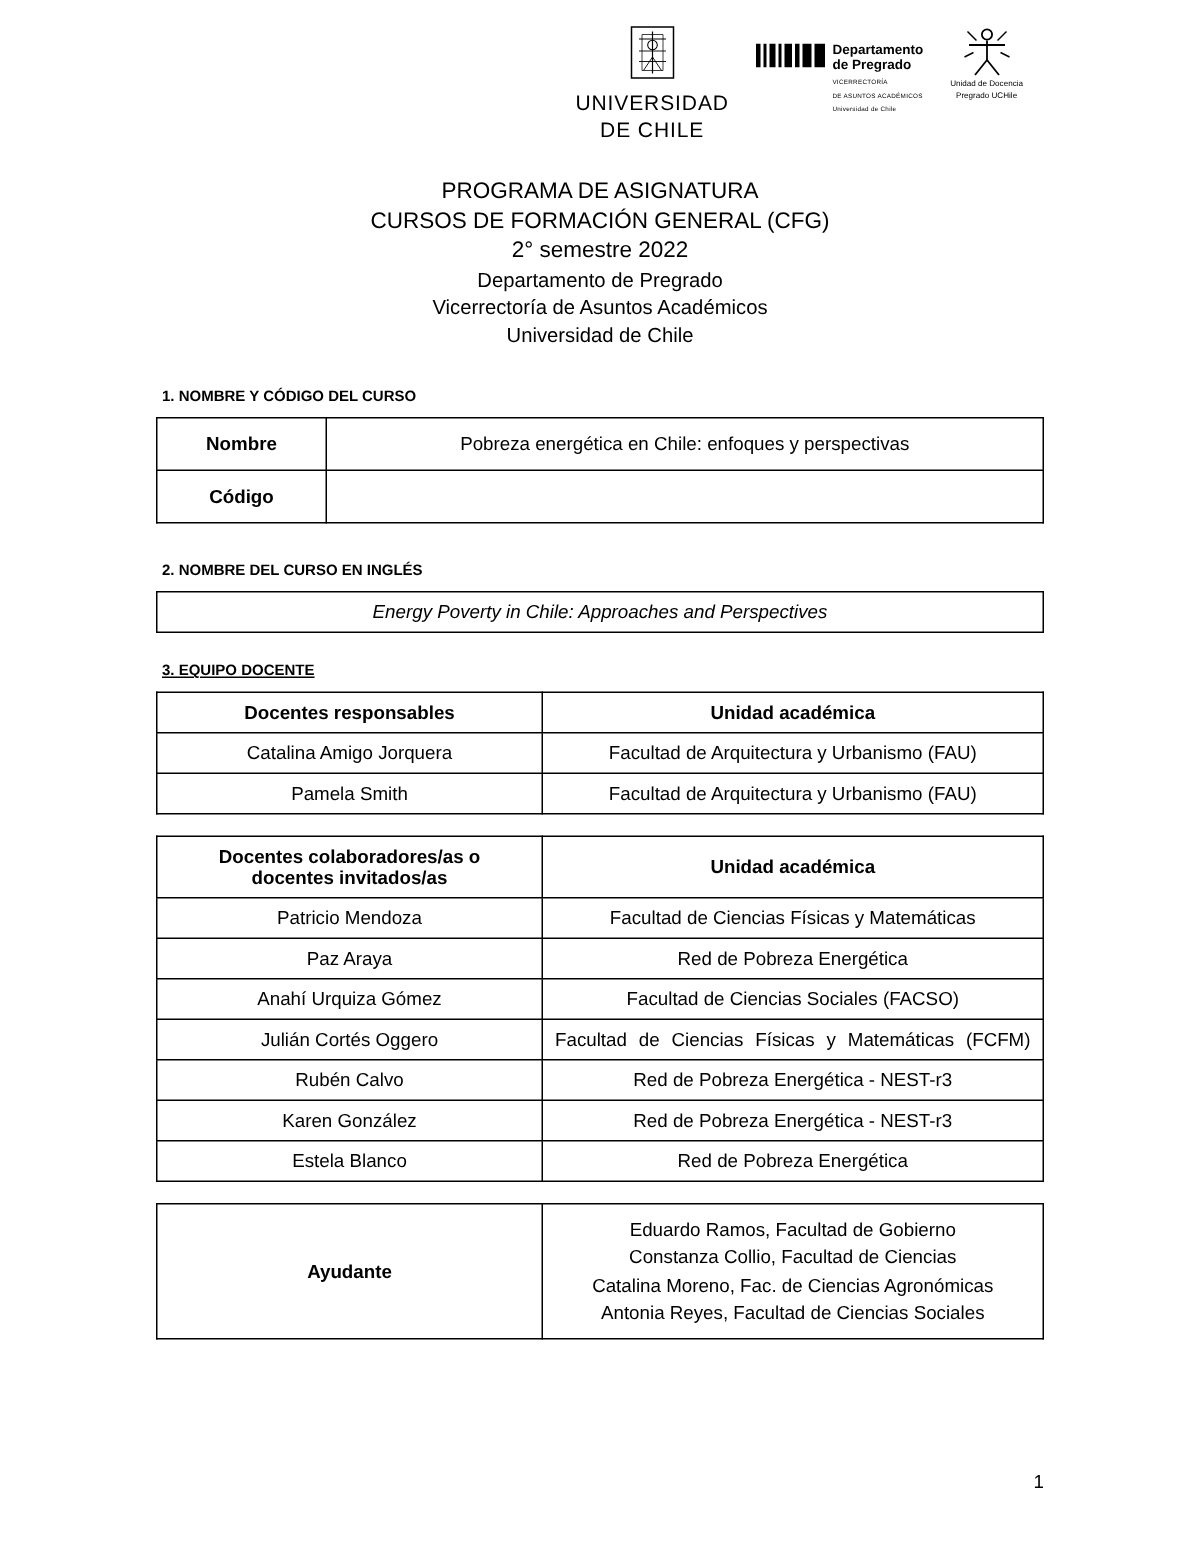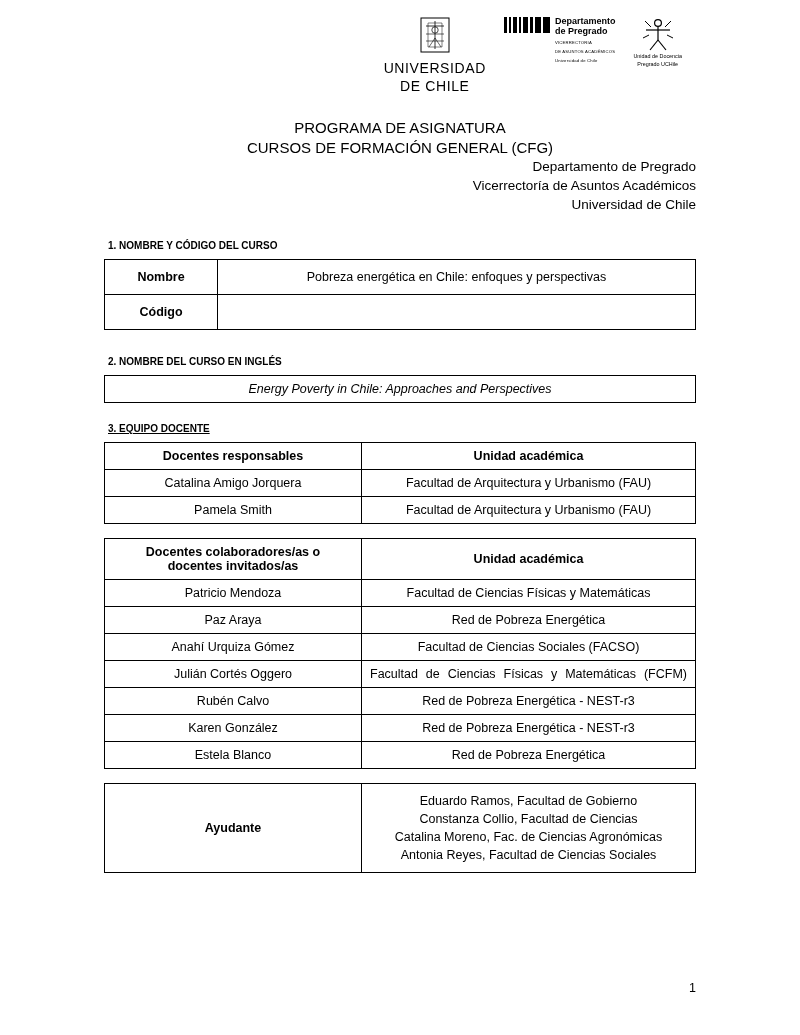--- a/index.html
+++ b/index.html
@@ -47,20 +47,21 @@
     letter-spacing: 0.6px;
     text-align: center;
     line-height: 1.25;
     margin-top: 2px;
   }
   .logo-dep {
     display: flex;
     flex-direction: column;
     justify-content: center;
     padding-top: 2px;
+    margin-top: 12px;
   }
   .logo-dep-row {
     display: flex;
     align-items: flex-start;
     gap: 5px;
   }
   .logo-dep-title {
     font-size: 9px;
     font-weight: bold;
     line-height: 1.15;
@@ -101,21 +102,20 @@
   }
   .title-main {
     font-size: 15px;
     font-weight: normal;
     line-height: 1.30;
   }
   .title-sub {
     font-size: 13.5px;
     line-height: 1.33;
     margin-top: 1px;
-    text-align: right;
   }
 
   
   .section-heading {
     font-size: 10px;
     font-weight: bold;
     margin: 26px 0 8px 4px;
   }
   .section-heading.tight {
     margin-top: 20px;
@@ -237,20 +237,21 @@
       <div class="logo-udp-text">
         <div>Unidad de Docencia</div>
         <div>Pregrado UCHile</div>
       </div>
     </div>
   </div>
 
   <div class="title-block">
     <div class="title-main">PROGRAMA DE ASIGNATURA</div>
     <div class="title-main">CURSOS DE FORMACIÓN GENERAL (CFG)</div>
+    <div class="title-main">2° semestre 2022</div>
     <div class="title-sub">Departamento de Pregrado</div>
     <div class="title-sub">Vicerrectoría de Asuntos Académicos</div>
     <div class="title-sub">Universidad de Chile</div>
   </div>
 
   <div class="section-heading">1. NOMBRE Y CÓDIGO DEL CURSO</div>
 
   <table class="t-name">
     <tbody>
         <tr>

